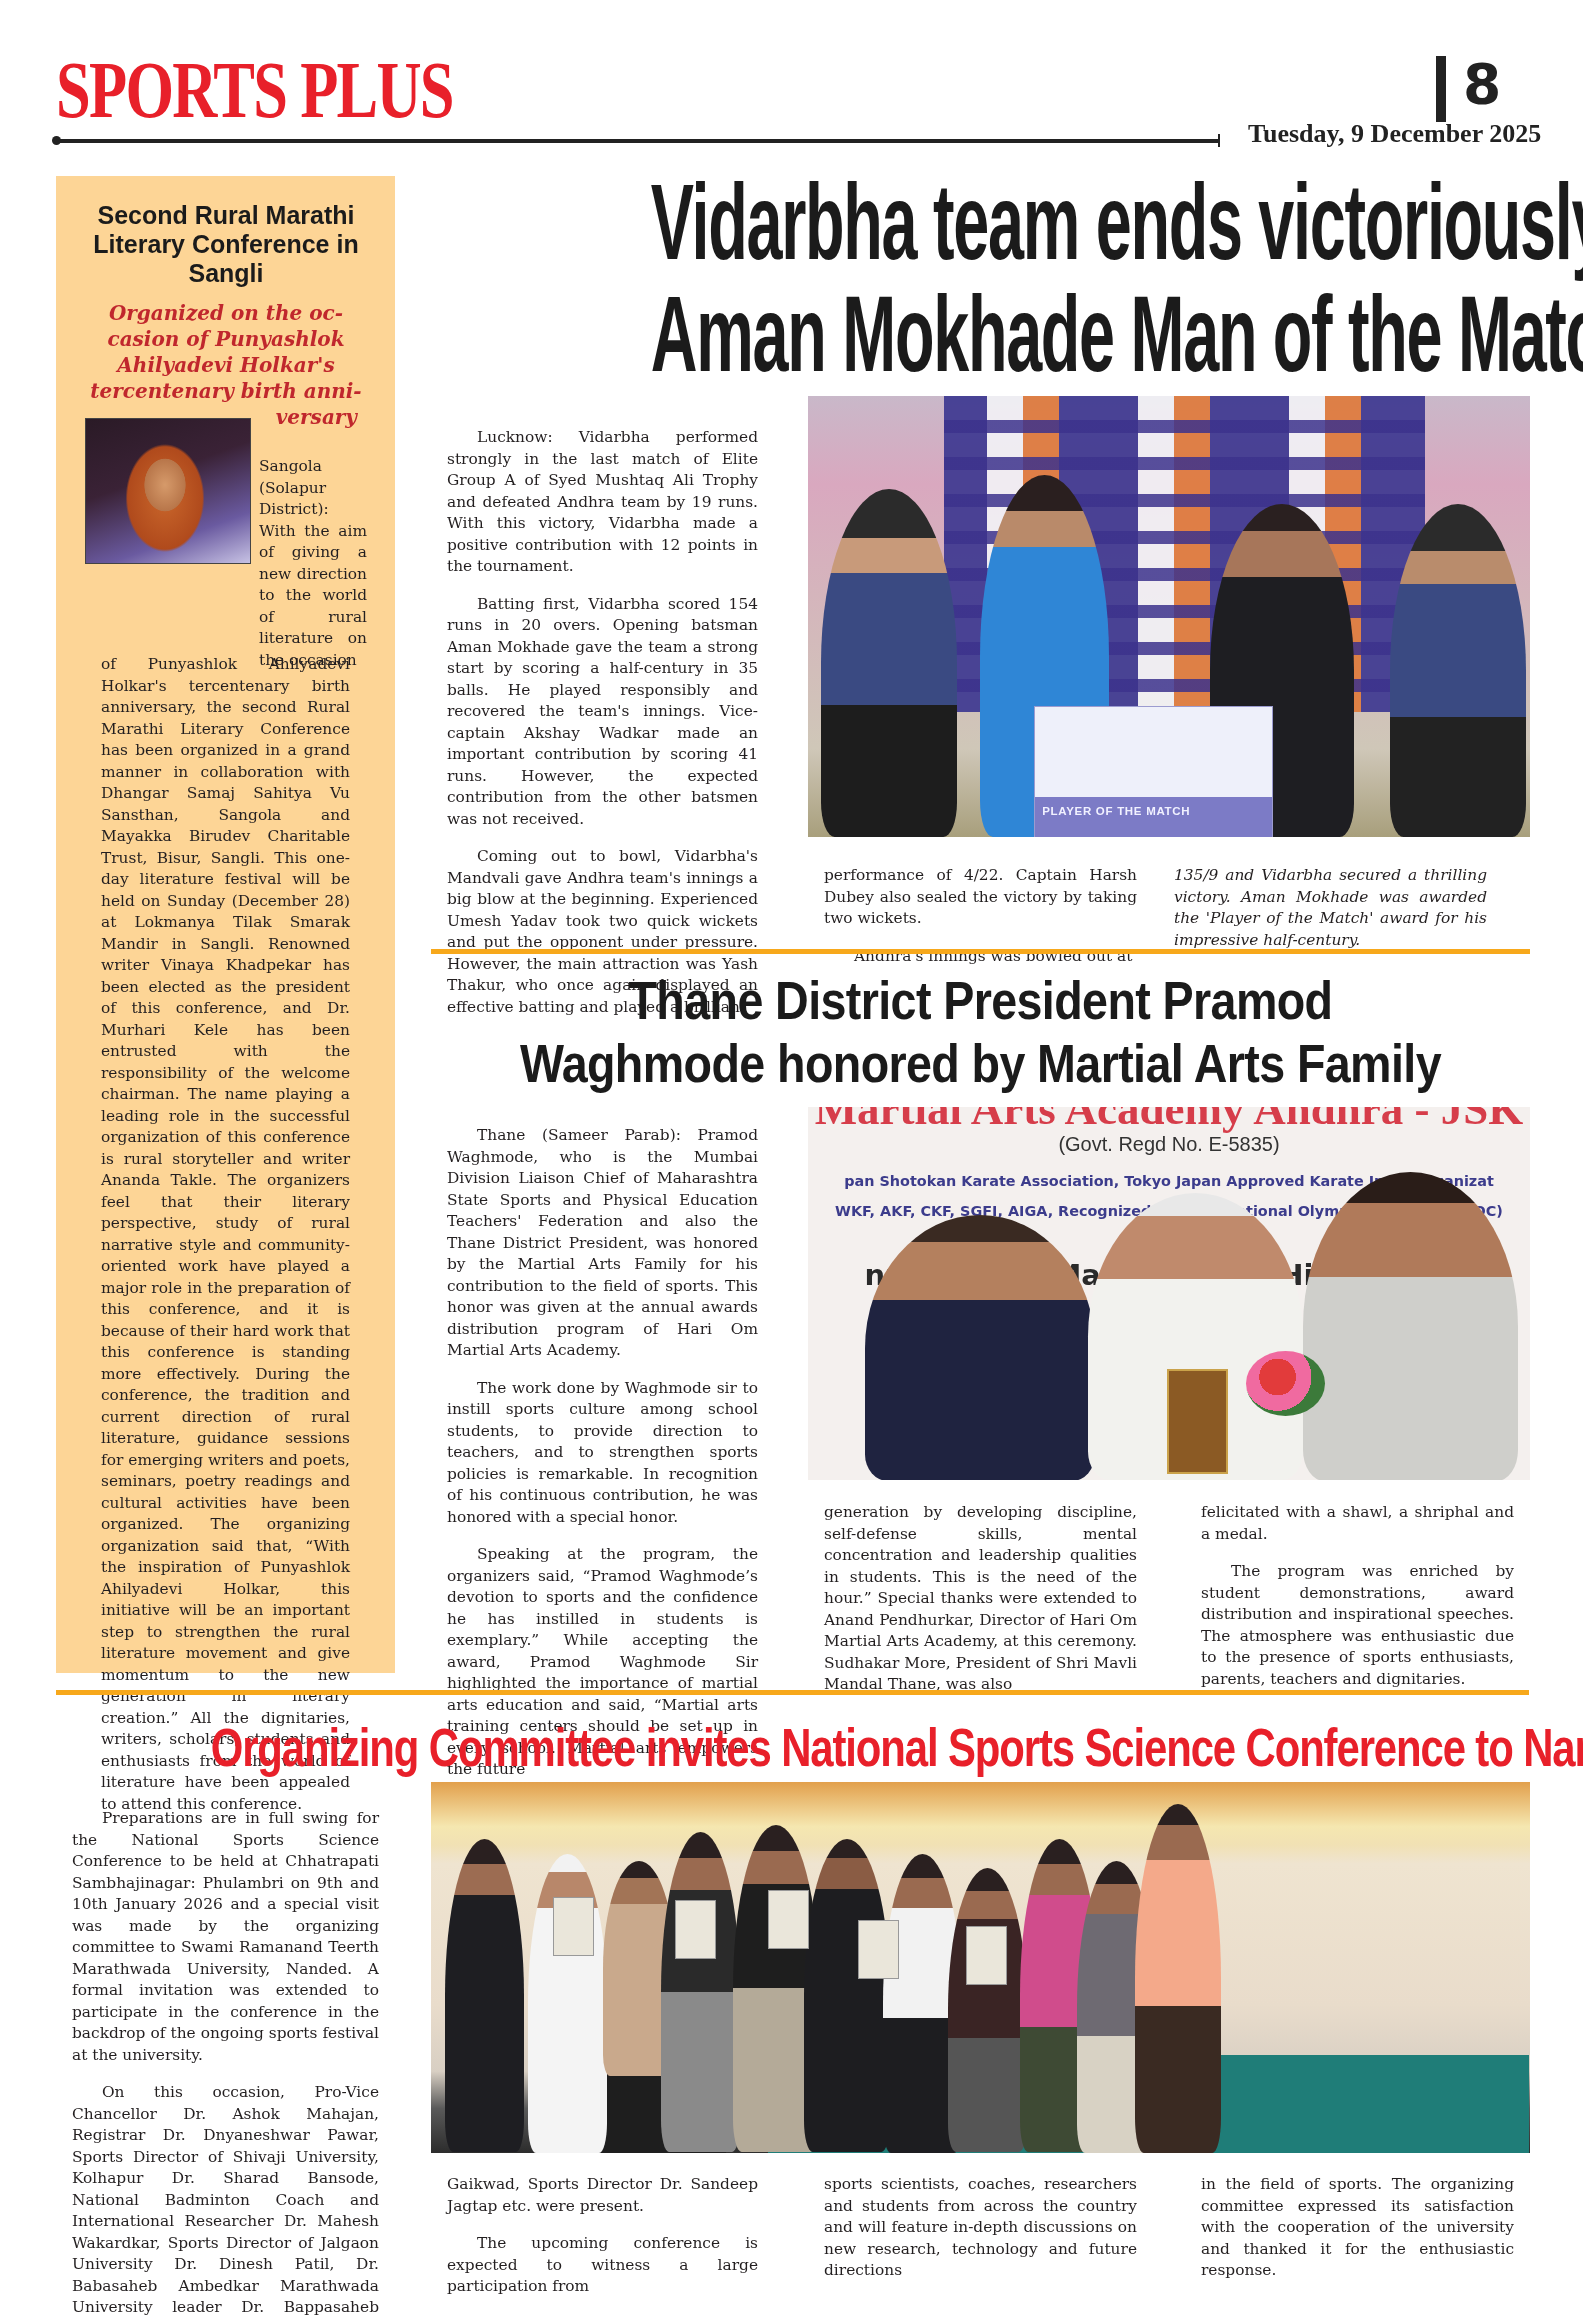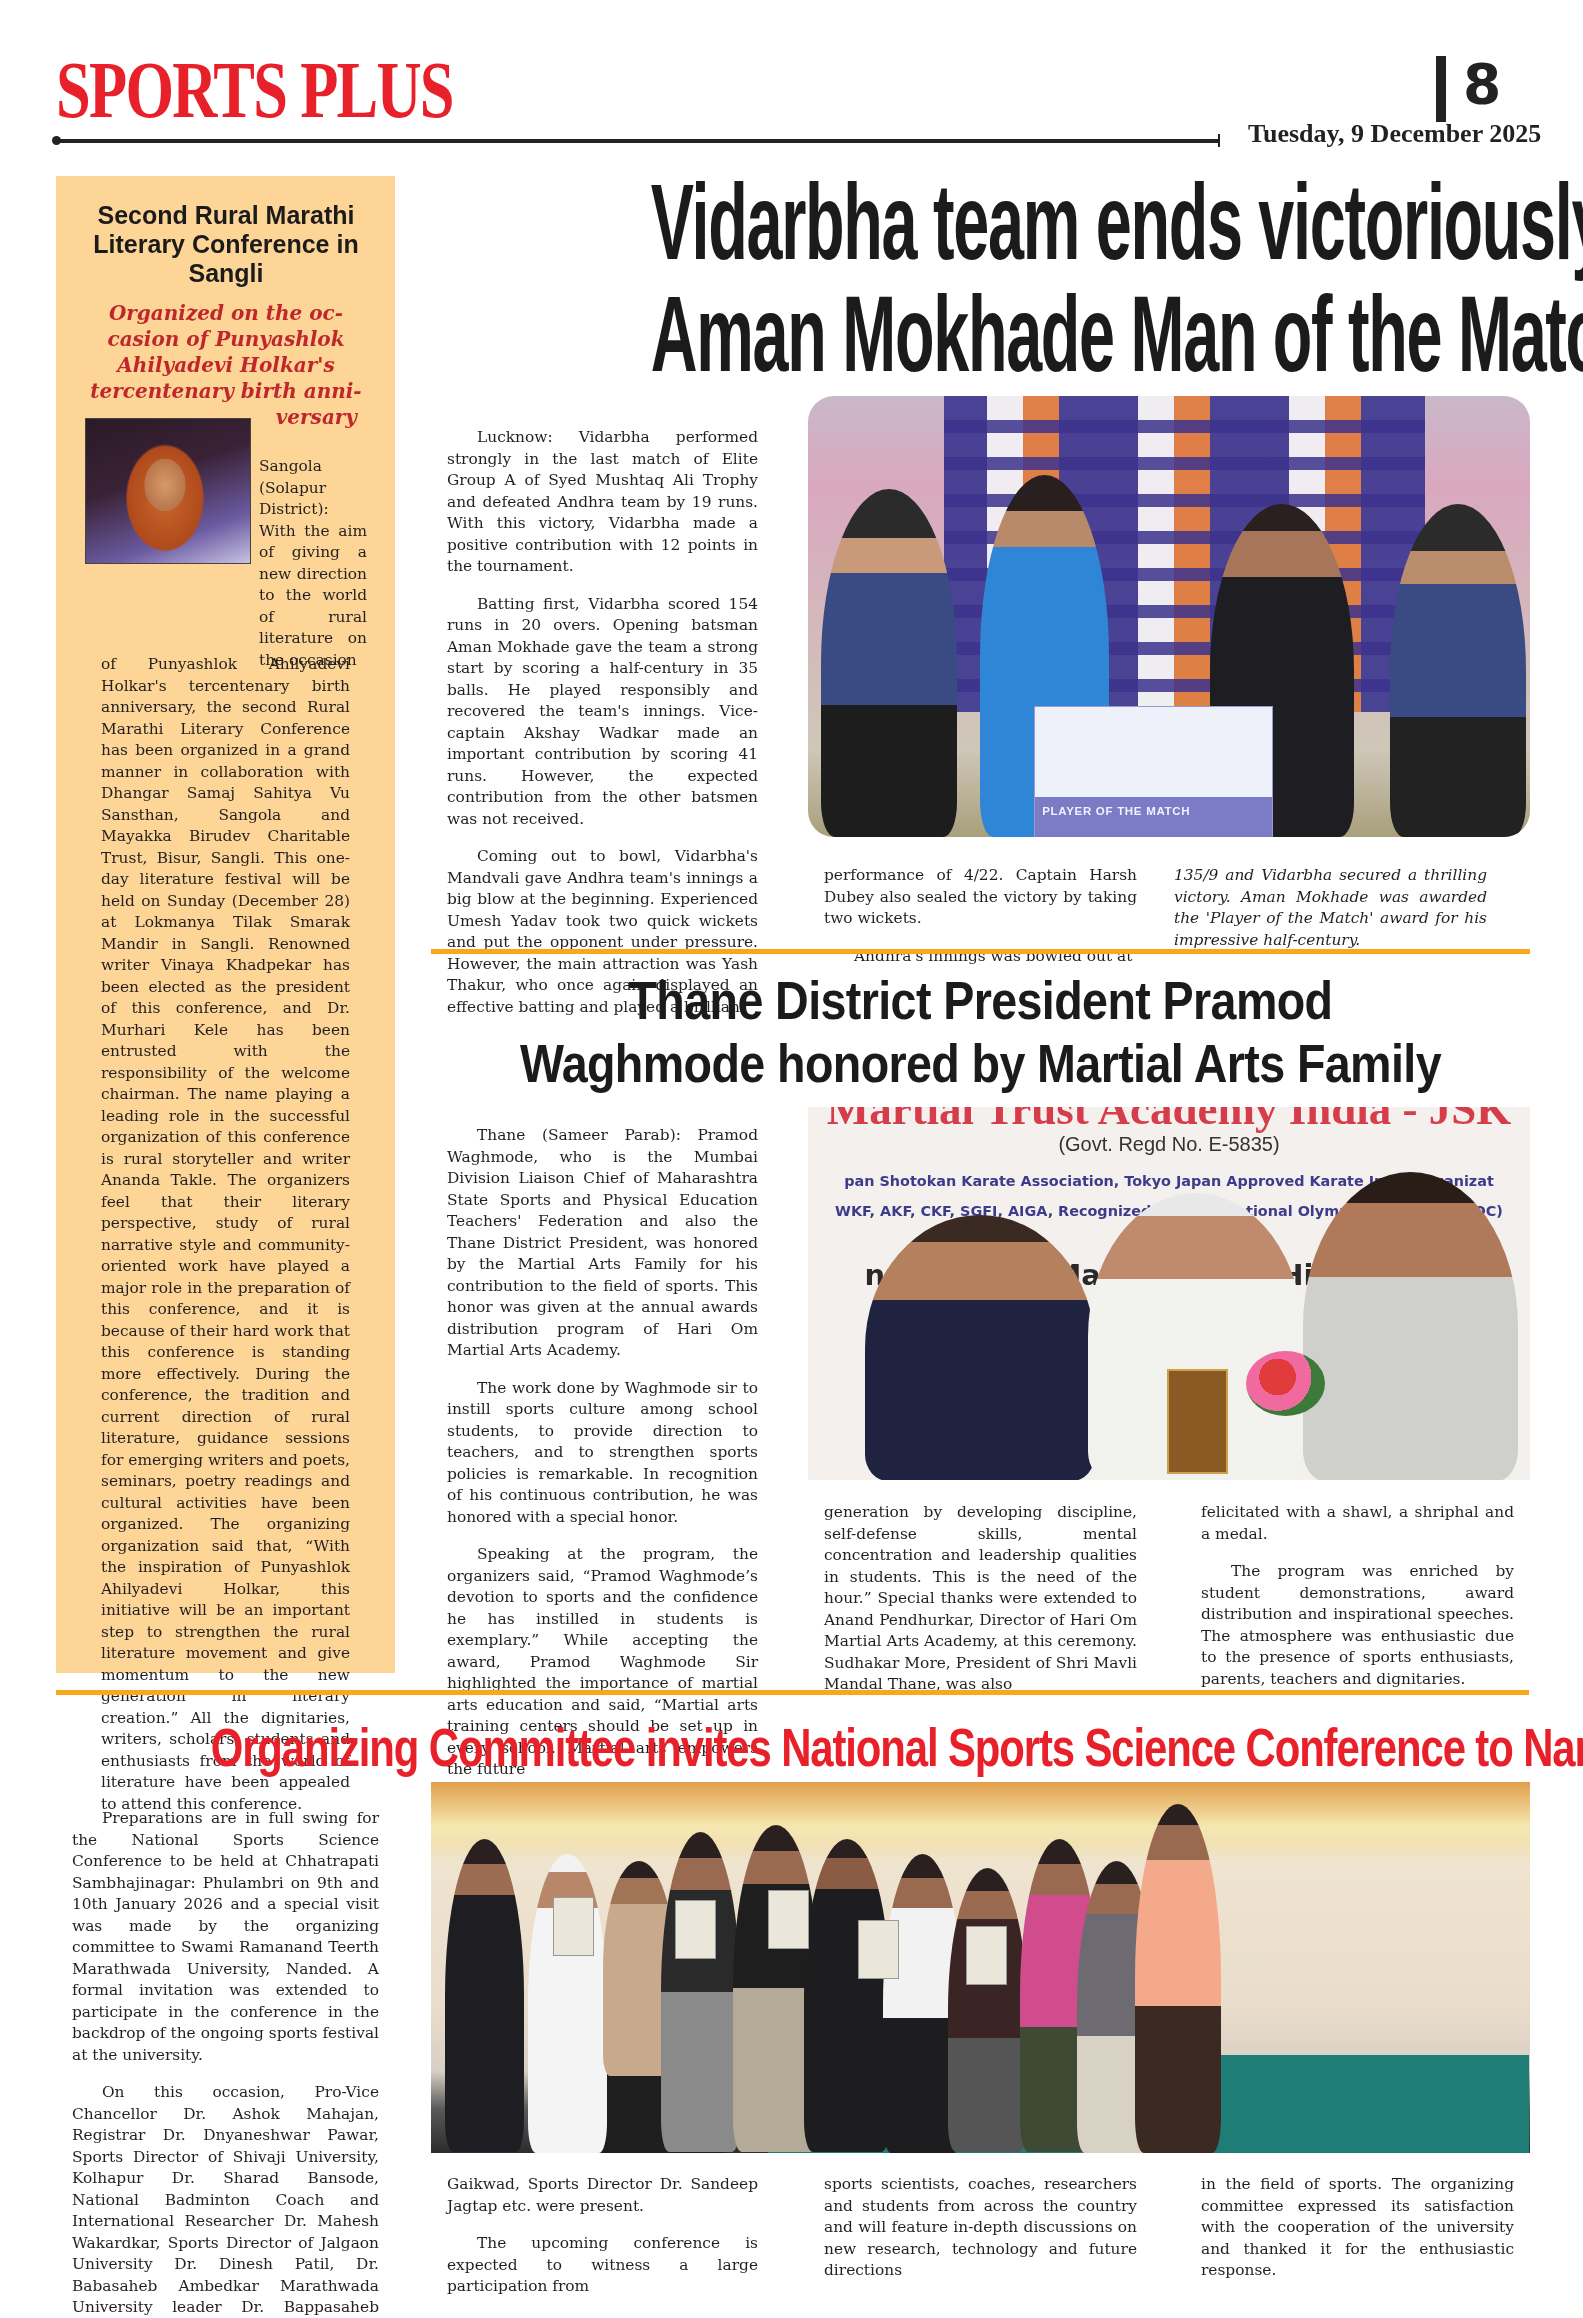--- a/index.html
+++ b/index.html
@@ -30,21 +30,21 @@
 
   .col{font-family:"DejaVu Serif",serif;font-size:15.4px;line-height:21.5px;color:#231f20;text-align:justify;}
   .col p{margin:16px;text-indent:30px;}
   .col p.noind{text-indent:0;}
   .v-col1{left:431px;top:411px;width:343px;}
   .v-col2{left:808px;top:849px;width:345px;}
   .v-col3{left:1158px;top:849px;width:345px;font-style:italic;}
 
   .photo{overflow:hidden;}
   .cricket{left:808px;top:396px;width:722px;height:441px;background:
-     linear-gradient(180deg,#c9b8c9 0%,#d9a8bf 20%,#cfc7b8 80%,#a89f7c 100%); border-radius: 26px;}
+     linear-gradient(180deg,#c9b8c9 0%,#d9a8bf 20%,#cfc7b8 80%,#a89f7c 100%);}
   .cricket .backdrop{position:absolute;left:136px;top:0;width:481px;height:316px;background:
      repeating-linear-gradient(90deg,#3b3690 0 43px,#f3f3f7 43px 79px,#e07a3a 79px 115px,#3b3690 115px 151px),#3b3690;opacity:.9;}
   .cricket .backdrop2{position:absolute;left:136px;top:0;width:481px;height:316px;background:repeating-linear-gradient(180deg,transparent 0 24.4px,rgba(60,50,140,.85) 24.4px 37px);}
   .person{position:absolute;border-radius:50% 50% 10% 10%;}
   .cheque{position:absolute;left:226px;top:310px;width:237px;height:183px;background:#eef0fa;border:1.4px solid #9b9bd0;}
   .cheque .band{position:absolute;left:0;top:90px;width:100%;height:83px;background:#7c7bc6;}
   .cheque .ctext{position:absolute;left:7.2px;top:98px;font-family:"Liberation Sans",sans-serif;font-weight:700;font-size:11.5px;color:#f1f1ff;letter-spacing:0.7px;}
 
   .orange-rule{height:5px;background:#f7a81b;}
   .or1{left:431px;top:949px;width:1099px;}
@@ -139,21 +139,21 @@
   <span class="l2">Waghmode honored by Martial Arts Family</span>
 </div>
 
 <div class="abs col t-col1">
   <p>Thane (Sameer Parab): Pramod Waghmode, who is the Mumbai Division Liaison Chief of Maharashtra State Sports and Physical Education Teachers' Federation and also the Thane District President, was honored by the Martial Arts Family for his contribution to the field of sports. This honor was given at the annual awards distribution program of Hari Om Martial Arts Academy.</p>
   <p>The work done by Waghmode sir to instill sports culture among school students, to provide direction to teachers, and to strengthen sports policies is remarkable. In recognition of his continuous contribution, he was honored with a special honor.</p>
   <p>Speaking at the program, the organizers said, “Pramod Waghmode’s devotion to sports and the confidence he has instilled in students is exemplary.” While accepting the award, Pramod Waghmode Sir highlighted the importance of martial arts education and said, “Martial arts training centers should be set up in every school. Martial arts empowers the future</p>
 </div>
 
 <div class="abs photo martial" title="Pramod Waghmode being felicitated at Martial Arts Academy event">
-  <div class="banner">Martial Trust Academy India - JSK</div>
+  <div class="banner">Martial Arts Academy Andhra - JSK</div>
   <div class="b2">(Govt. Regd No. E-5835)</div>
   <div class="b3" style="top:66px;">pan Shotokan Karate Association, Tokyo Japan Approved Karate India Organizat</div>
   <div class="b3" style="top:96px;">WKF, AKF, CKF, SGFI, AIGA, Recognized by: International Olympic Committee (IOC)</div>
   <div class="b4" style="top:151px;">nue: Shree Mavli Mandal High School</div>
   <div class="person" style="left:57px;top:108px;width:230px;height:266px;background:linear-gradient(180deg,#3a2a22 0 10%,#b4805e 10% 32%,#1f2340 32% 100%);"></div>
   <div class="person" style="left:280px;top:86px;width:215px;height:287px;background:linear-gradient(180deg,#e8e8e8 0 8%,#c08a6c 8% 30%,#f2f2ee 30% 100%);"></div>
   <div class="person" style="left:495px;top:65px;width:215px;height:309px;background:linear-gradient(180deg,#2a1d18 0 10%,#b07a5a 10% 34%,#cfcfcb 34% 100%);"></div>
   <div class="abs" style="left:359px;top:262px;width:57px;height:101px;background:#8b5a24;border:2.2px solid #caa24a;"></div>
   <div class="abs" style="left:438px;top:244px;width:79px;height:65px;border-radius:50%;background:radial-gradient(circle at 40% 40%,#e23b3b 0 30%,#f06aa0 30% 55%,#3c7a3a 55%);"></div>
 </div>

